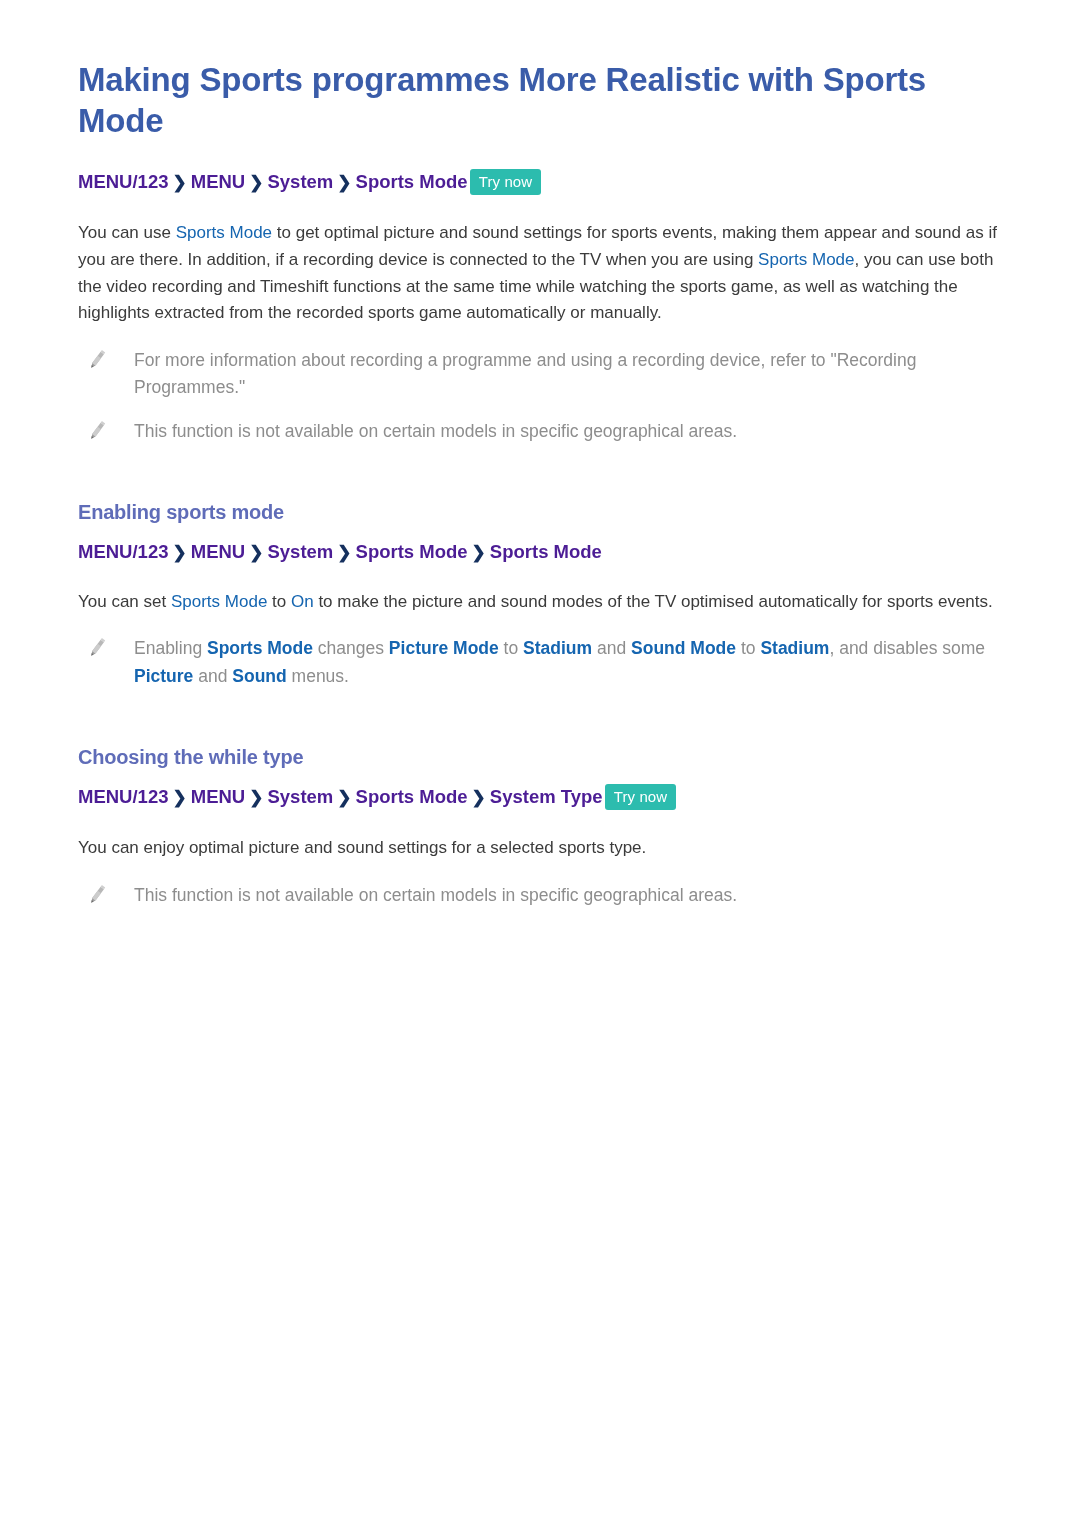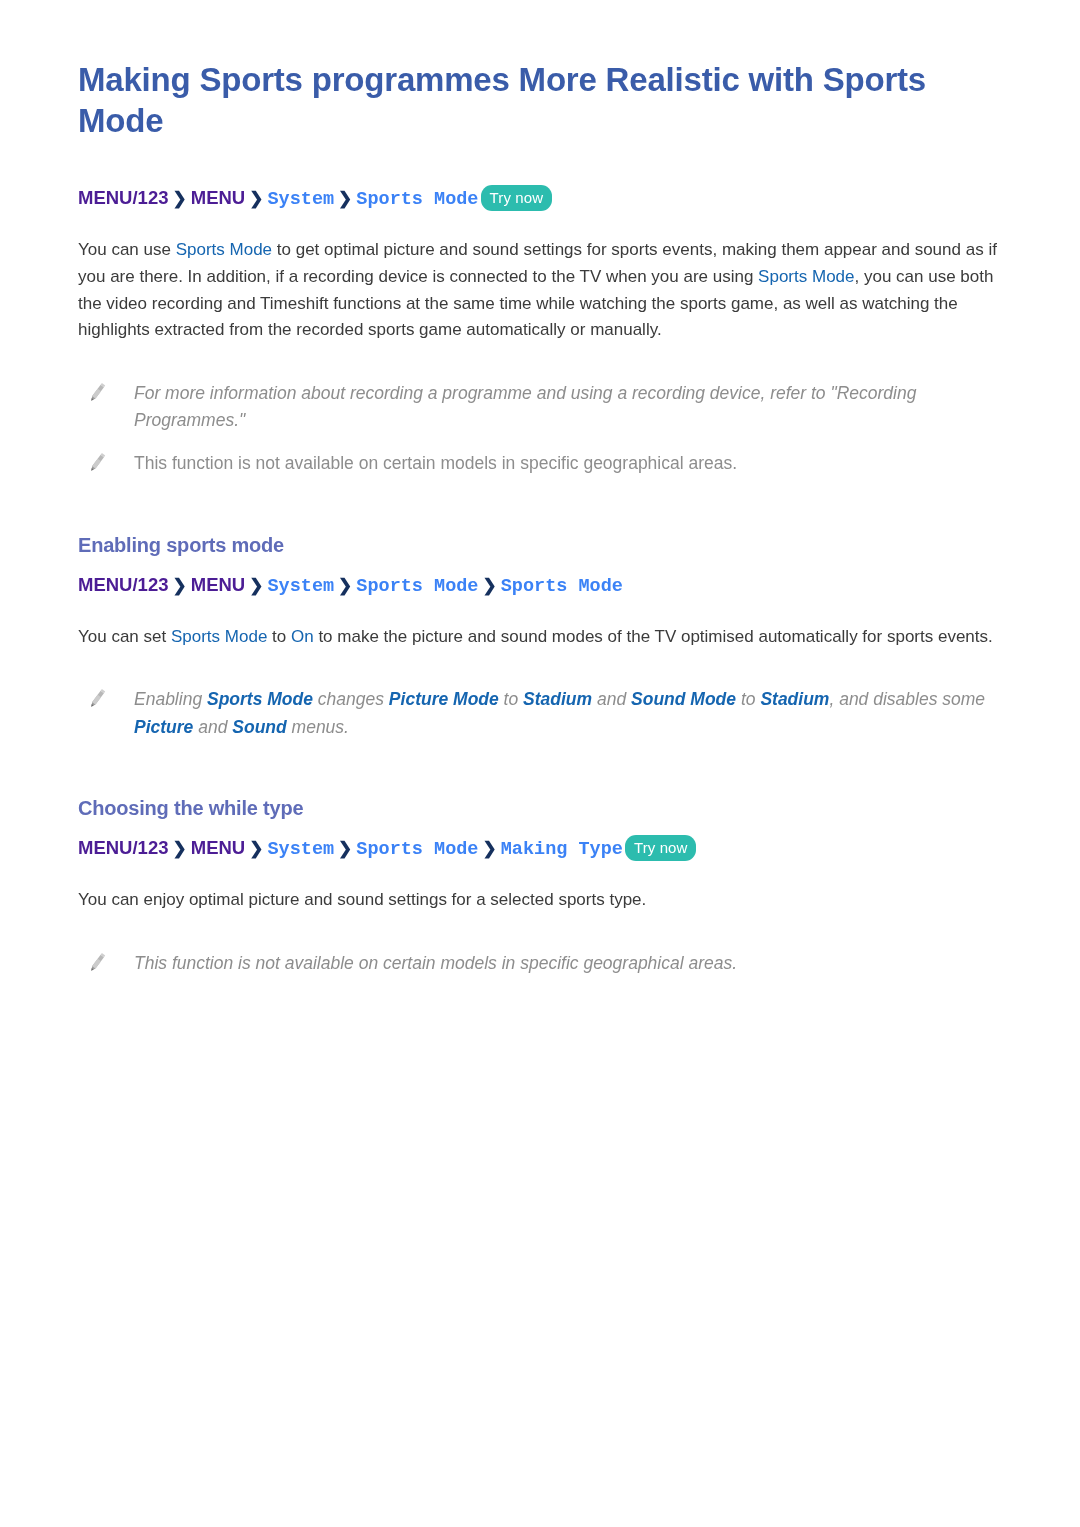--- a/index.html
+++ b/index.html
@@ -25,21 +25,21 @@
     width: 924px;
   }
 
   
   .doc-title {
     color: #3a5ca9;
     font-size: 33px;
     font-weight: bold;
     line-height: 1.24;
     letter-spacing: -0.2px;
-    margin: 0 0 44px 0;
+    margin: 0 0 28px 0;
     max-width: 920px;
   }
 
   
   .section-heading {
     color: #5f6cb8;
     font-size: 20px;
     font-weight: bold;
     letter-spacing: -0.2px;
     margin: 0 0 16px 0;
@@ -50,36 +50,36 @@
 
   
   .breadcrumb {
     font-size: 18.5px;
     font-weight: bold;
     line-height: 1.35;
     margin: 0 0 24px 0;
     white-space: nowrap;
   }
   .crumb-menu { color: #4c1d95; text-align: right; }
-  .crumb-path { color: #3b82f6; font-family: Liberation Mono, monospace; }
+  .crumb-path { color: #4c1d95; }
   .crumb-sep {
     color: #15305e;
     font-size: 17px;
     font-weight: bold;
     padding: 0 4px;
   }
   .try-now {
     display: inline-block;
     background: #2cbcae;
     color: #ffffff;
     font-size: 15px;
     font-weight: normal;
     line-height: 1;
     padding: 5px 9px 6px 9px;
-    border-radius: 11px;
+    border-radius: 3px;
     margin-left: -3px;
     position: relative;
     top: -1px;
     letter-spacing: 0.1px;
   }
 
   
   .para {
     color: #3b3b3b;
     font-size: 17px;
@@ -94,21 +94,21 @@
   
   .note {
     position: relative;
     padding-left: 48px;
     margin: 16px 0 0 8px;
     color: #8d8d8d;
     font-size: 17.5px;
     line-height: 1.55;
     max-width: 900px;
   }
-  .note-first { margin-top: 36px; font-style: italic; }
+  .note-first { margin-top: 20px; }
   .note .term {
     color: #1565b0;
     font-weight: bold;
   }
   .note-icon {
     position: absolute;
     left: 0;
     top: 2px;
     width: 22px;
     height: 22px;
@@ -183,21 +183,21 @@
           </svg>
         </span>
         <span class="note-text"><span>Enabling </span><span class="term">Sports Mode</span><span> changes </span><span class="term">Picture Mode</span><span> to </span><span class="term">Stadium</span><span> and </span><span class="term">Sound Mode</span><span> to </span><span class="term">Stadium</span><span>, and disables some </span><span class="term">Picture</span><span> and </span><span class="term">Sound</span><span> menus.</span></span>
       </div>
     </div>
 
     <div class="section-block">
       <h2 class="section-heading">Choosing the while type</h2>
 
       <div class="breadcrumb">
-        <span class="crumb-menu">MENU/123</span><span class="crumb-sep">❯</span><span class="crumb-menu">MENU</span><span class="crumb-sep">❯</span><span class="crumb-path">System</span><span class="crumb-sep">❯</span><span class="crumb-path">Sports Mode</span><span class="crumb-sep">❯</span><span class="crumb-path">Making Type</span> <span class="try-now">Try now</span>
+        <span class="crumb-menu">MENU/123</span><span class="crumb-sep">❯</span><span class="crumb-menu">MENU</span><span class="crumb-sep">❯</span><span class="crumb-path">System</span><span class="crumb-sep">❯</span><span class="crumb-path">Sports Mode</span><span class="crumb-sep">❯</span><span class="crumb-path">System Type</span> <span class="try-now">Try now</span>
       </div>
 
       <p class="para">You can enjoy optimal picture and sound settings for a selected sports type.</p>
 
       <div class="note note-first">
         <span class="note-icon">
           <svg viewBox="0 0 24 24" width="22" height="22" aria-hidden="true">
             <g transform="rotate(-8 12 12)">
               <path d="M17.2 3.6 L20.4 6.8 L9.6 17.6 L6.4 14.4 Z" fill="#b8b8b8"></path>
               <path d="M6.4 14.4 L9.6 17.6 L4.6 19.4 Z" fill="#9e9e9e"></path>

